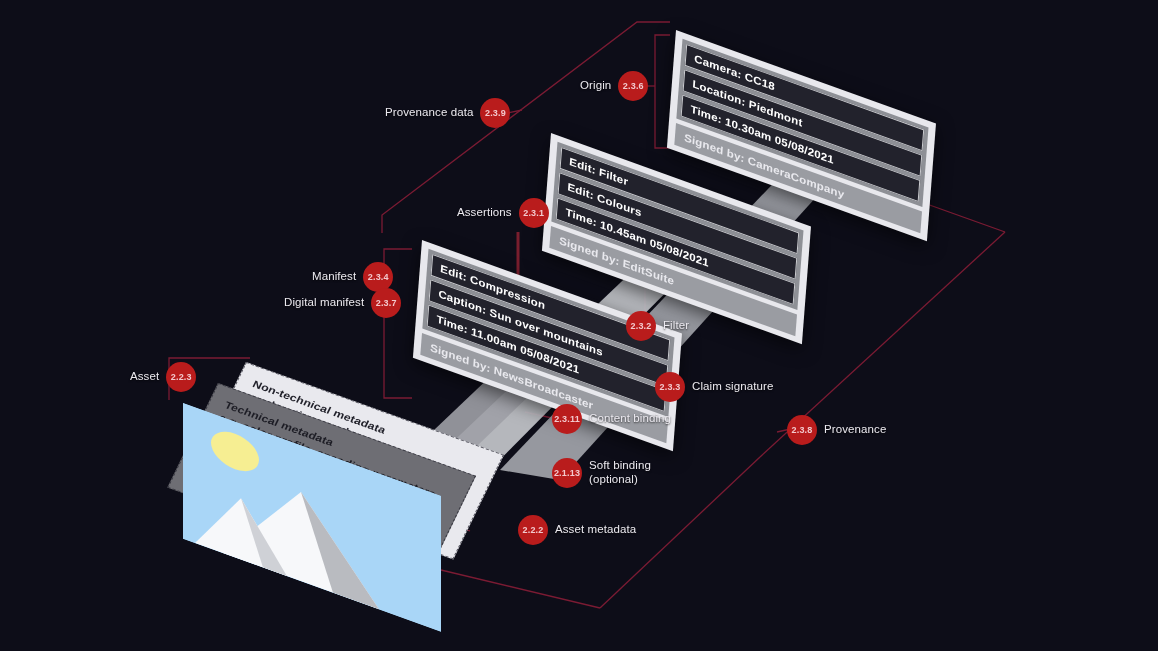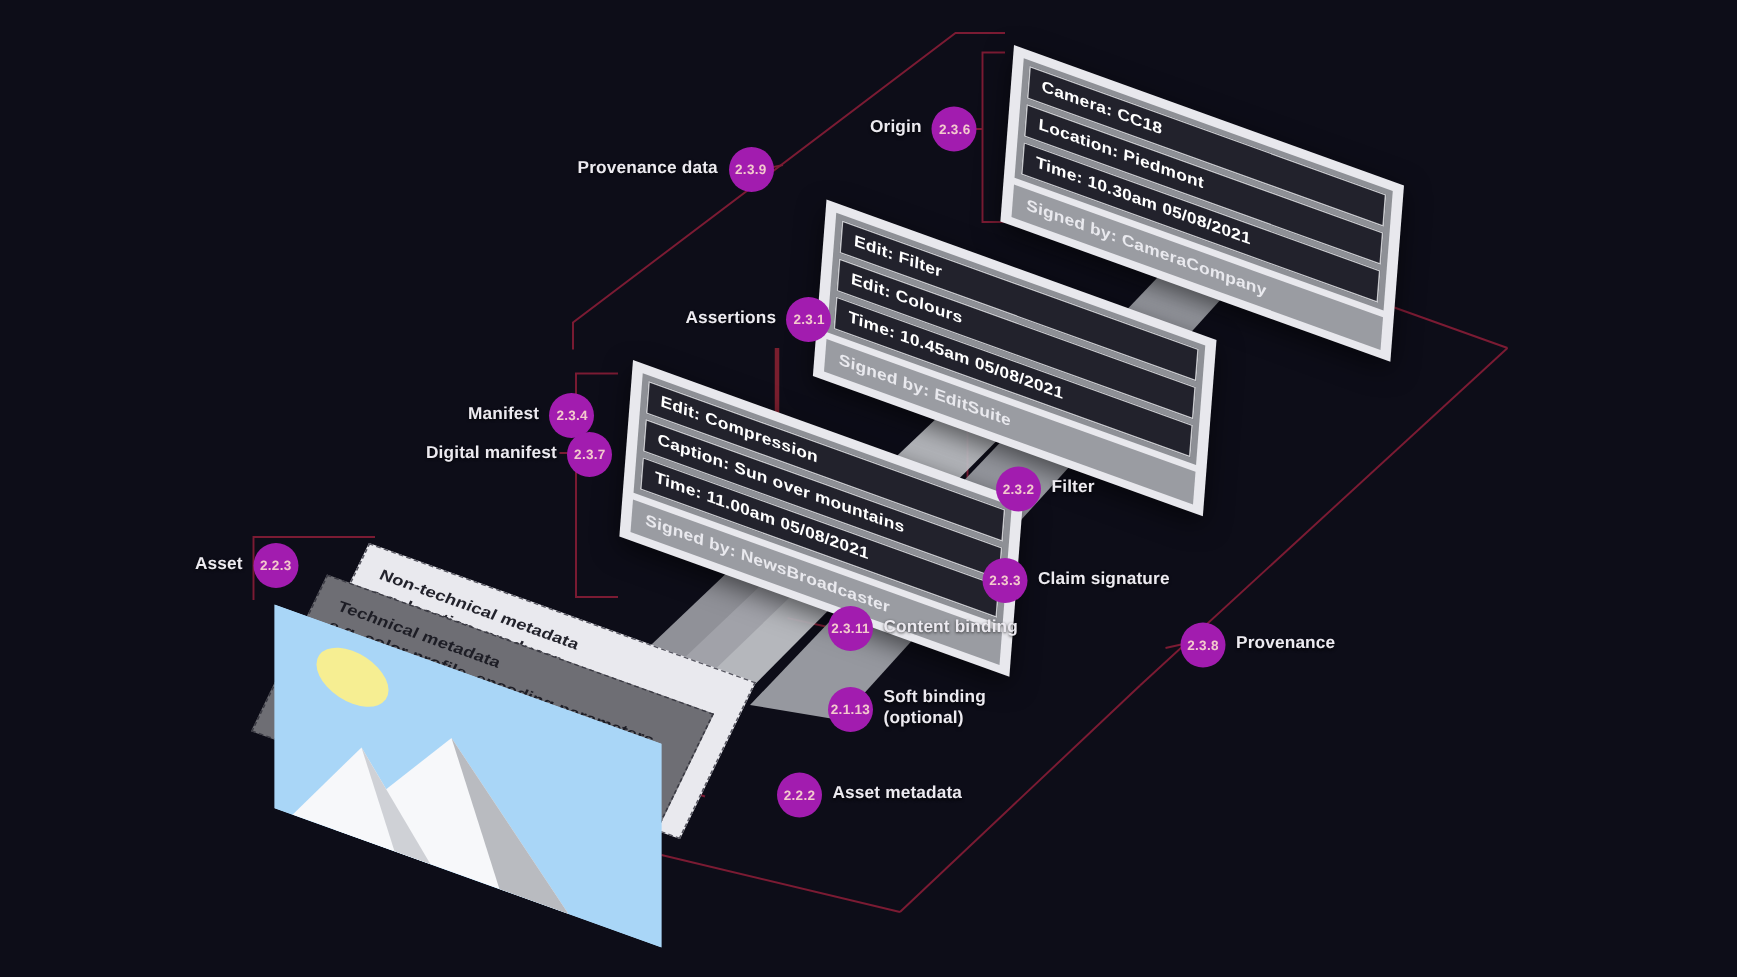--- a/index.html
+++ b/index.html
@@ -31,35 +31,35 @@
     white-space: nowrap;
     pointer-events: auto;
   }
   .callout.right-align {
     flex-direction: row-reverse;
   }
   .badge {
     width: 30px;
     height: 30px;
     border-radius: 50%;
-    background: #a21caf;
+    background: #b91c1c;
     color: #f3c9cd;
     font-size: 9px;
     font-weight: 700;
     letter-spacing: .2px;
     display: flex;
     align-items: center;
     justify-content: center;
     flex: 0 0 auto;
     box-shadow: 0 0 0 0 rgba(0,0,0,0);
   }
   .callout-label {
     color: #eceaf0;
     font-size: 11.5px;
-    font-weight: 700;
+    font-weight: 400;
     line-height: 1.18;
     letter-spacing: .1px;
     text-shadow: 0 1px 2px rgba(0,0,0,.7);
   }
   .callout-label.two-line { white-space: pre-line; }
 
   
   .card {
     position: absolute;
     width: 260px;
@@ -248,21 +248,21 @@
   <div class="callout right-align" style="left:284px; top:288px;">
     <div class="badge">2.3.7</div>
     <div class="callout-label">Digital manifest</div>
   </div>
 
   <div class="callout right-align" style="left:130px; top:362px;">
     <div class="badge">2.2.3</div>
     <div class="callout-label">Asset</div>
   </div>
 
-  <div class="callout" style="left:664px; top:311px;">
+  <div class="callout" style="left:626px; top:311px;">
     <div class="badge">2.3.2</div>
     <div class="callout-label">Filter</div>
   </div>
 
   <div class="callout" style="left:655px; top:372px;">
     <div class="badge">2.3.3</div>
     <div class="callout-label">Claim signature</div>
   </div>
 
   <div class="callout" style="left:552px; top:404px;">

